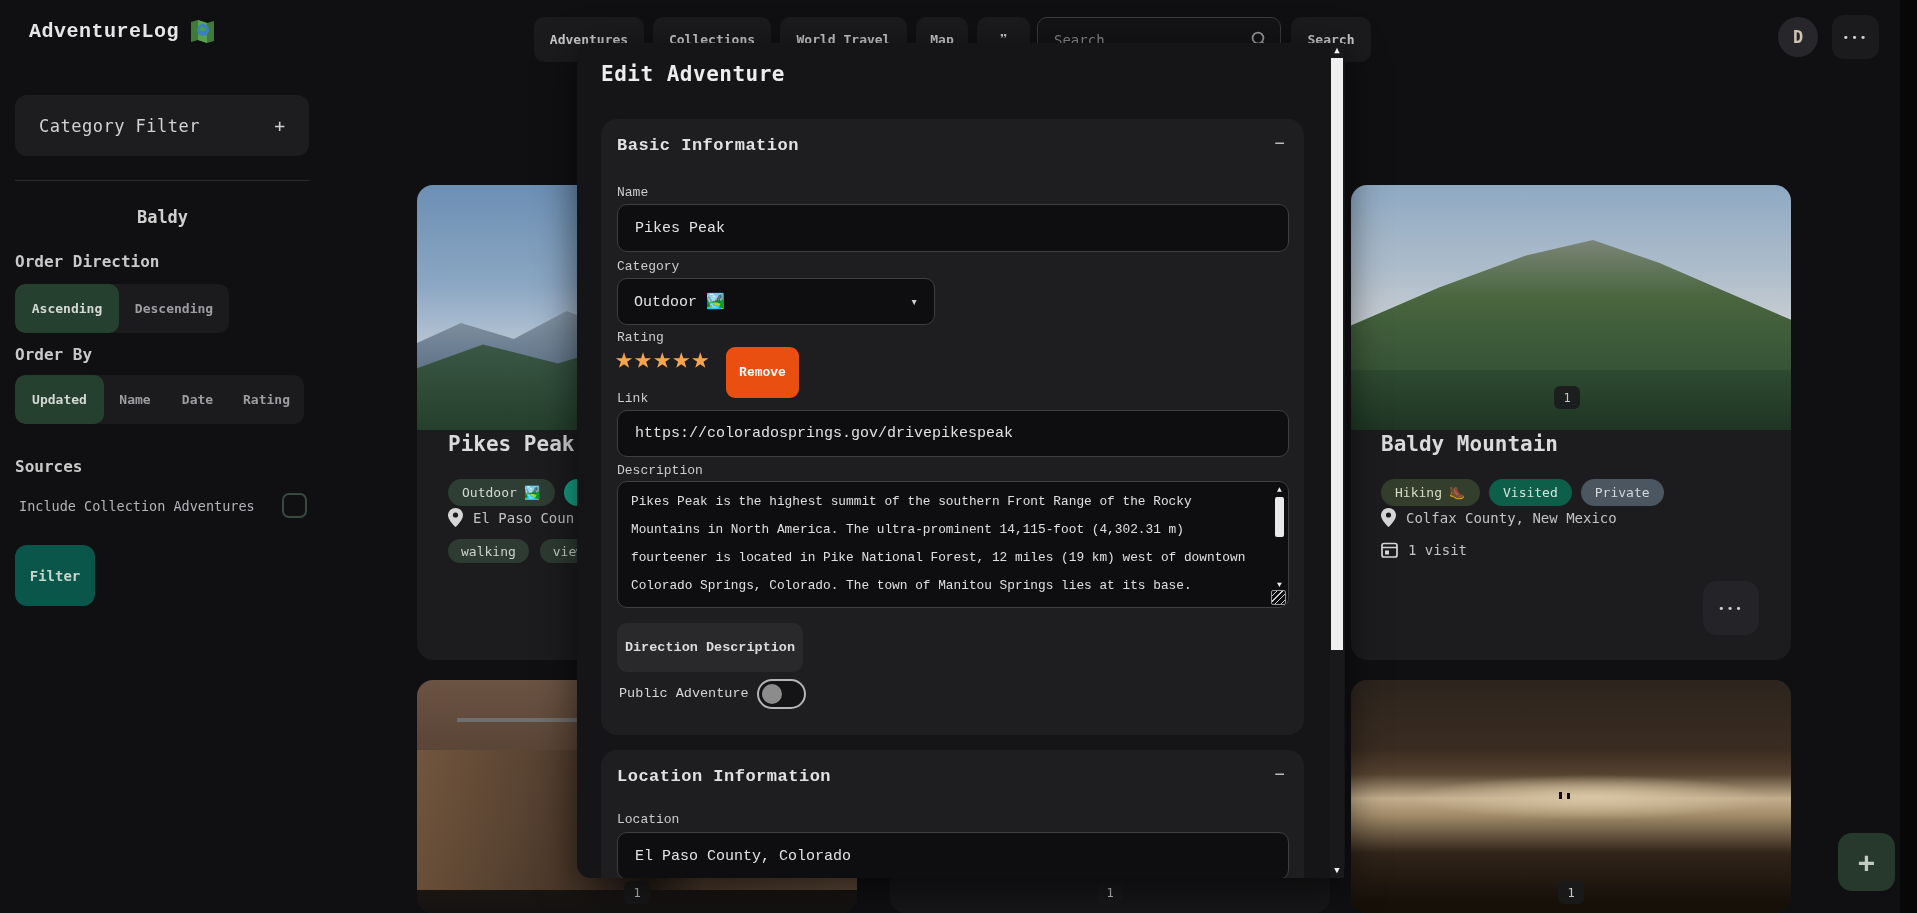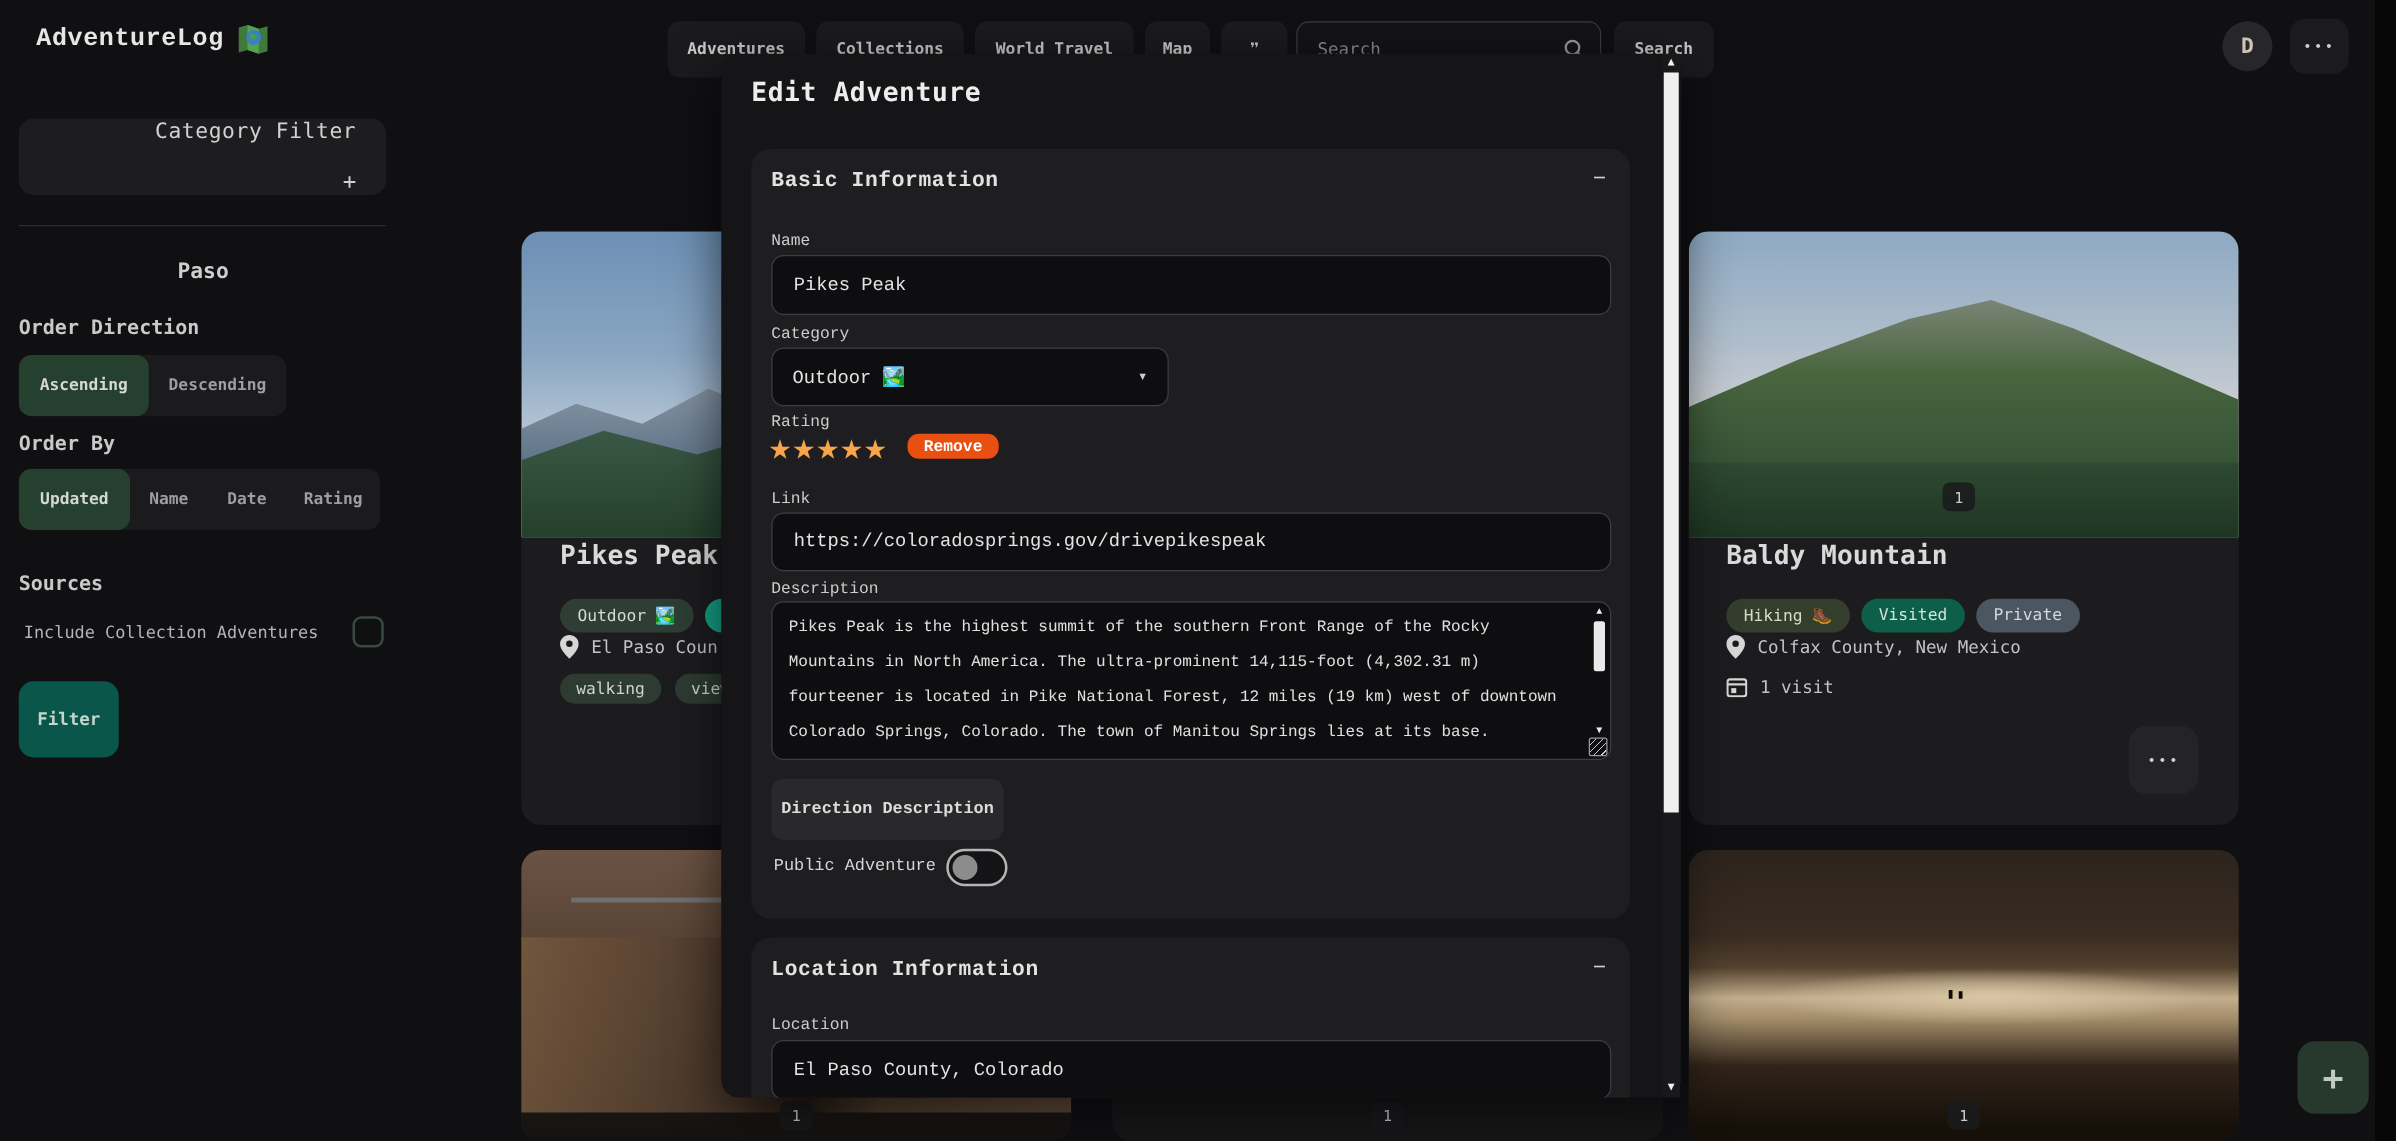--- a/index.html
+++ b/index.html
@@ -36,21 +36,21 @@
   .nav-more {
     left:1832px; top:15px; width:47px; height:44px; background:#1b1b1e; border-radius:12px;
     z-index:2; display:flex; align-items:center; justify-content:center;
     color:#cfcfcf; font-size:11px; letter-spacing:2px; cursor:pointer;
   }
   .right-strip { left:1900px; top:0; width:17px; height:913px; background:#070708; z-index:30; }
 
   
   .cat-panel {
     left:15px; top:95px; width:294px; height:61px; background:#1d1d20; border-radius:12px;
-    display:flex; align-items:flex-end; padding:0 24px; z-index:1; cursor:pointer;flex-direction:column;
+    display:flex; align-items:center; padding:0 24px; z-index:1; cursor:pointer;
   }
   .cat-panel .lbl { font-size:17px; color:#d2d2d2; letter-spacing:.5px; flex:1; }
   .cat-panel .plus { font-size:18px; color:#cfcfcf; }
   .divider { left:15px; top:180px; width:294px; height:1px; background:#2b2b30; }
   .sort-title { left:0; top:207px; width:325px; text-align:center; font-size:17px; font-weight:bold; color:#cfcfcf; }
   .group-lbl { left:15px; font-size:16px; font-weight:bold; color:#c9c9c9; }
   .seg { top:0; height:49px; background:#1b1b1e; border-radius:10px; overflow:hidden; display:flex; z-index:1; }
   .seg .opt {
     height:100%; display:flex; align-items:center; justify-content:center;
     font-size:13px; font-weight:bold; color:#9d9da2; cursor:pointer;
@@ -120,21 +120,21 @@
   }
   .select {
     position:absolute; left:16px; width:318px; height:47px; background:#0e0e10;
     border:1px solid #3e3e44; border-radius:10px; display:flex; align-items:center;
     padding:0 16px; font-size:15px; color:#e3e3e3; cursor:pointer;
   }
   .select .caret { margin-left:auto; font-size:13px; color:#cfcfcf; }
   .stars { position:absolute; left:14px; display:flex; gap:1px; }
   .star { font-size:30px; color:#f8a44c; line-height:32px; cursor:pointer; }
   .remove-btn {
-    position:absolute; left:125px; width:73px; height:20px; background:#e94f10; border-radius:9px;
+    position:absolute; left:125px; width:73px; height:51px; background:#e94f10; border-radius:9px;
     display:flex; align-items:center; justify-content:center; font-size:13px; font-weight:bold;
     color:#fff; cursor:pointer;
   }
   .desc-box {
     position:absolute; left:16px; width:672px; height:127px; background:#0e0e10;
     border:1px solid #3e3e44; border-radius:10px; overflow:hidden;
   }
   .desc-text {
     position:absolute; left:13px; top:6px; width:622px; font-size:12.8px; line-height:28px;
     color:#e0e0e0; white-space:pre-wrap;
@@ -275,21 +275,21 @@
   </div>
   <div class="abs nav-btn" style="left:1291px; width:80px;">Search</div>
   <div class="abs avatar">D</div>
   <div class="abs nav-more">•••</div>
 
   <div class="abs cat-panel">
     <span class="lbl">Category Filter</span>
     <span class="plus">+</span>
   </div>
   <div class="abs divider"></div>
-  <div class="abs sort-title">Paso</div>
+  <div class="abs sort-title">Baldy</div>
   <div class="abs group-lbl" style="top:252px;">Order Direction</div>
   <div class="abs seg" style="left:15px; top:284px; width:214px;">
     <div class="opt sel" style="width:104px;">Ascending</div>
     <div class="opt" style="width:110px;">Descending</div>
   </div>
   <div class="abs group-lbl" style="top:345px;">Order By</div>
   <div class="abs seg" style="left:15px; top:375px; width:289px;">
     <div class="opt sel" style="width:89px;">Updated</div>
     <div class="opt" style="width:62px;">Name</div>
     <div class="opt" style="width:63px;">Date</div>

